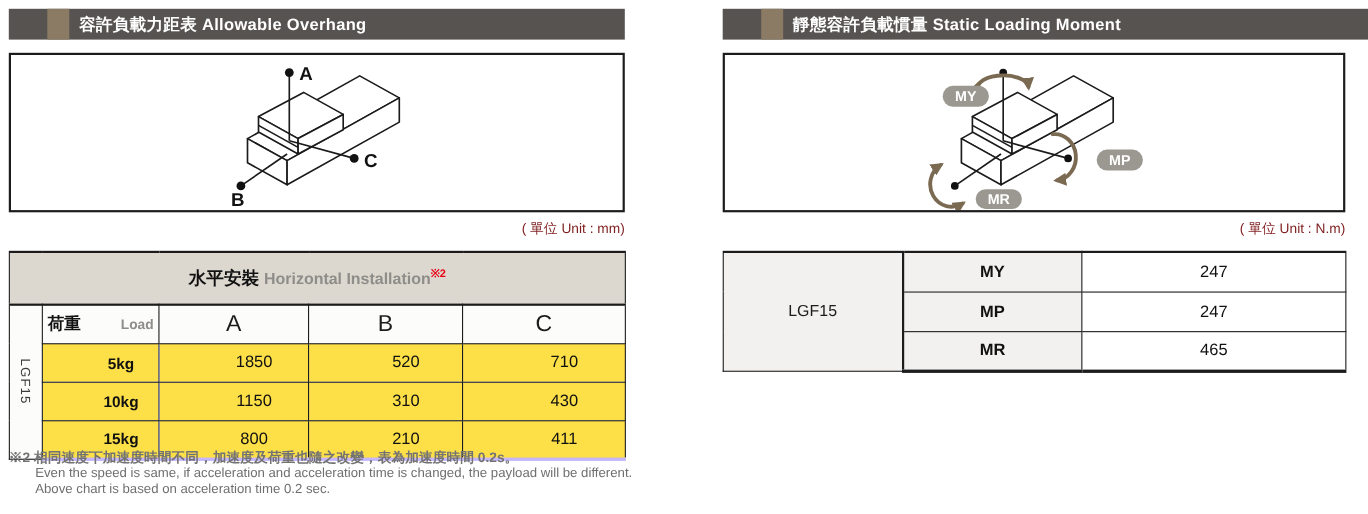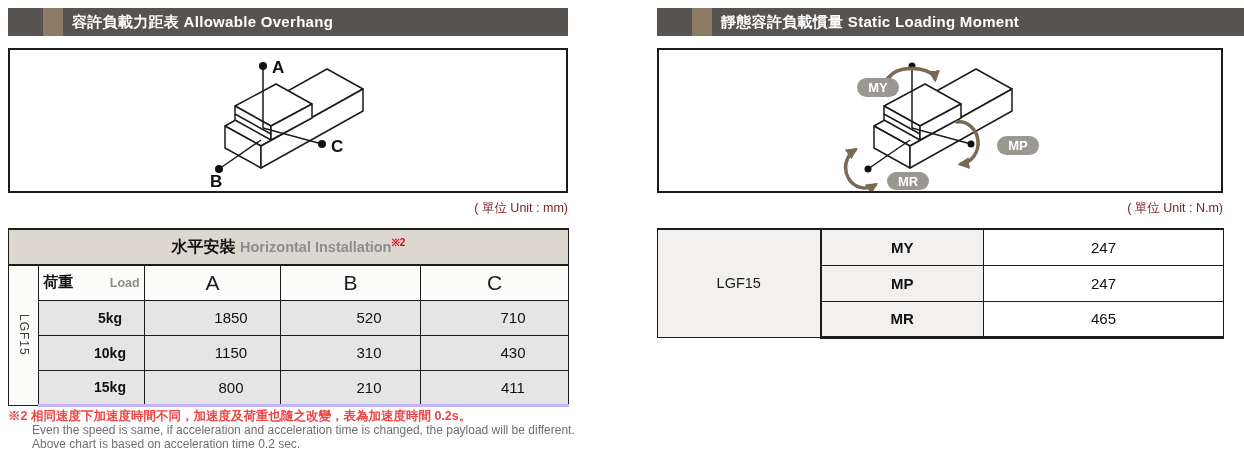--- a/index.html
+++ b/index.html
@@ -24,43 +24,43 @@
   .u-left { left:8px; width:560px; }
   .u-right { left:657px; width:566px; }
 
   
   table { border-collapse:collapse; table-layout:fixed; }
   .tbl { position:absolute; top:228px; }
   .tbl td, .tbl th { border:1px solid #1c1c1c; text-align:center; vertical-align:middle; overflow:hidden; }
 
   .tbl-left { left:8px; width:560px; }
   .tbl-left { border:1px solid #1c1c1c; }
-  .title-row th { height:36px; background:#dcd8d0; border-top:2px solid #1c1c1c; border-bottom:2px solid #1c1c1c; }
+  .title-row th { height:48px; background:#dcd8d0; border-top:2px solid #1c1c1c; border-bottom:2px solid #1c1c1c; }
   .t-title-cjk { font-weight:bold; font-size:16px; color:#111111; }
   .t-title-en  { font-weight:bold; font-size:14.5px; color:#8f8d89; }
   .t-title-note{ color:#e60012; font-size:10px; vertical-align:super; font-weight:bold; }
   .head-row td, .head-row th { height:35px; background:#fcfcfb; }
   .load-cjk { font-weight:bold; font-size:15px; color:#111111; }
   .load-en  { font-weight:bold; font-size:12.5px; color:#8f8d89;margin-left:32px; }
   .abc { font-size:21px; color:#1c1c1c; font-weight:normal; }
   .rowgroup { background:#f0efed; writing-mode:vertical-rl; font-size:12px; color:#3c3c3c; letter-spacing:1px; }
-  .data-row td { height:35px; background:#e5e5e5; font-size:15px; color:#111111;padding-left:37px; }
+  .data-row td { height:35px; background:#fde047; font-size:15px; color:#111111;padding-left:37px; }
   .data-row td.loadcell { font-weight:bold; font-size:14px; }
   .tbl-left tr:last-child td { border-bottom:3px solid #c4b5fd; }
 
   .tbl-right { left:657px; width:566px; border:1px solid #1c1c1c; border-top:2px solid #1c1c1c; }
   .tbl-right td { height:36px; }
   .model-cell { background:#f2f1ef; font-size:14.5px; color:#1c1c1c; border-right:2px solid #1c1c1c !important; }
   .mlabel { background:#f2f1ef; font-weight:bold; font-size:15px; color:#111111; }
   .mvalue { background:#ffffff; font-size:15px; color:#111111; }
   .tbl-right tr:last-child td { border-bottom:3px solid #1c1c1c; }
 
   
   .footnote { position:absolute; left:8px; top:408px; width:590px; }
-  .fn-red { color:#ef4444; font-weight:bold; font-size:12.5px; line-height:16px; white-space:nowrap; }
+  .fn-red { color:#737373; font-weight:bold; font-size:12.5px; line-height:16px; white-space:nowrap; }
   .fn-gray { color:#6f6f6f; font-size:12px; line-height:13.5px; margin-left:24px; white-space:nowrap; }
 
   
   .rail { fill:#ffffff; stroke:#1b1b1b; stroke-width:1.5; stroke-linejoin:round; }
   .axis { stroke:#1b1b1b; stroke-width:1.5; fill:none; }
   .dot  { fill:#111111; }
   .ptlabel { font-weight:bold; font-size:17px; fill:#111111; }
   .rotarrow { stroke:#7b6a52; stroke-width:3.5; fill:none; stroke-linecap:round; }
   .badge-rect { fill:#9a9890; }
   .badge-txt { fill:#ffffff; font-weight:bold; font-size:13px; text-anchor:middle; }

